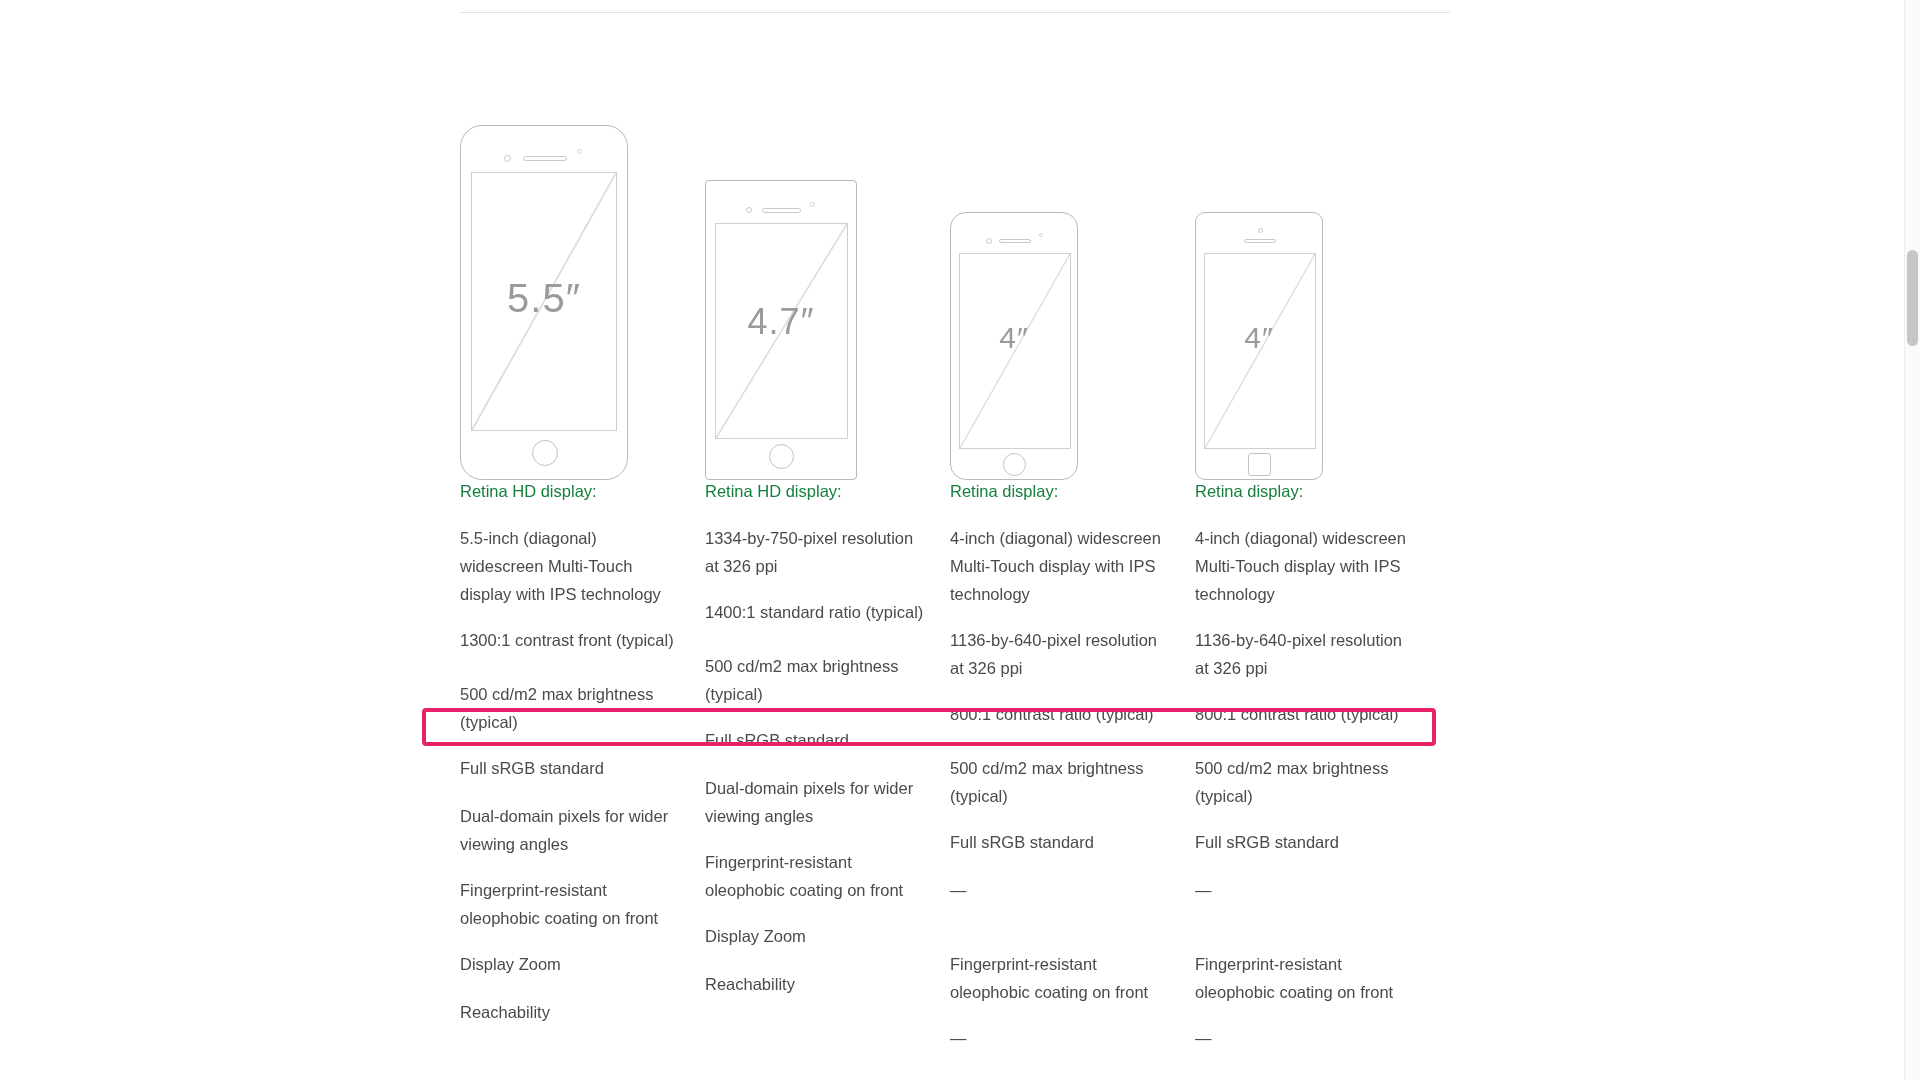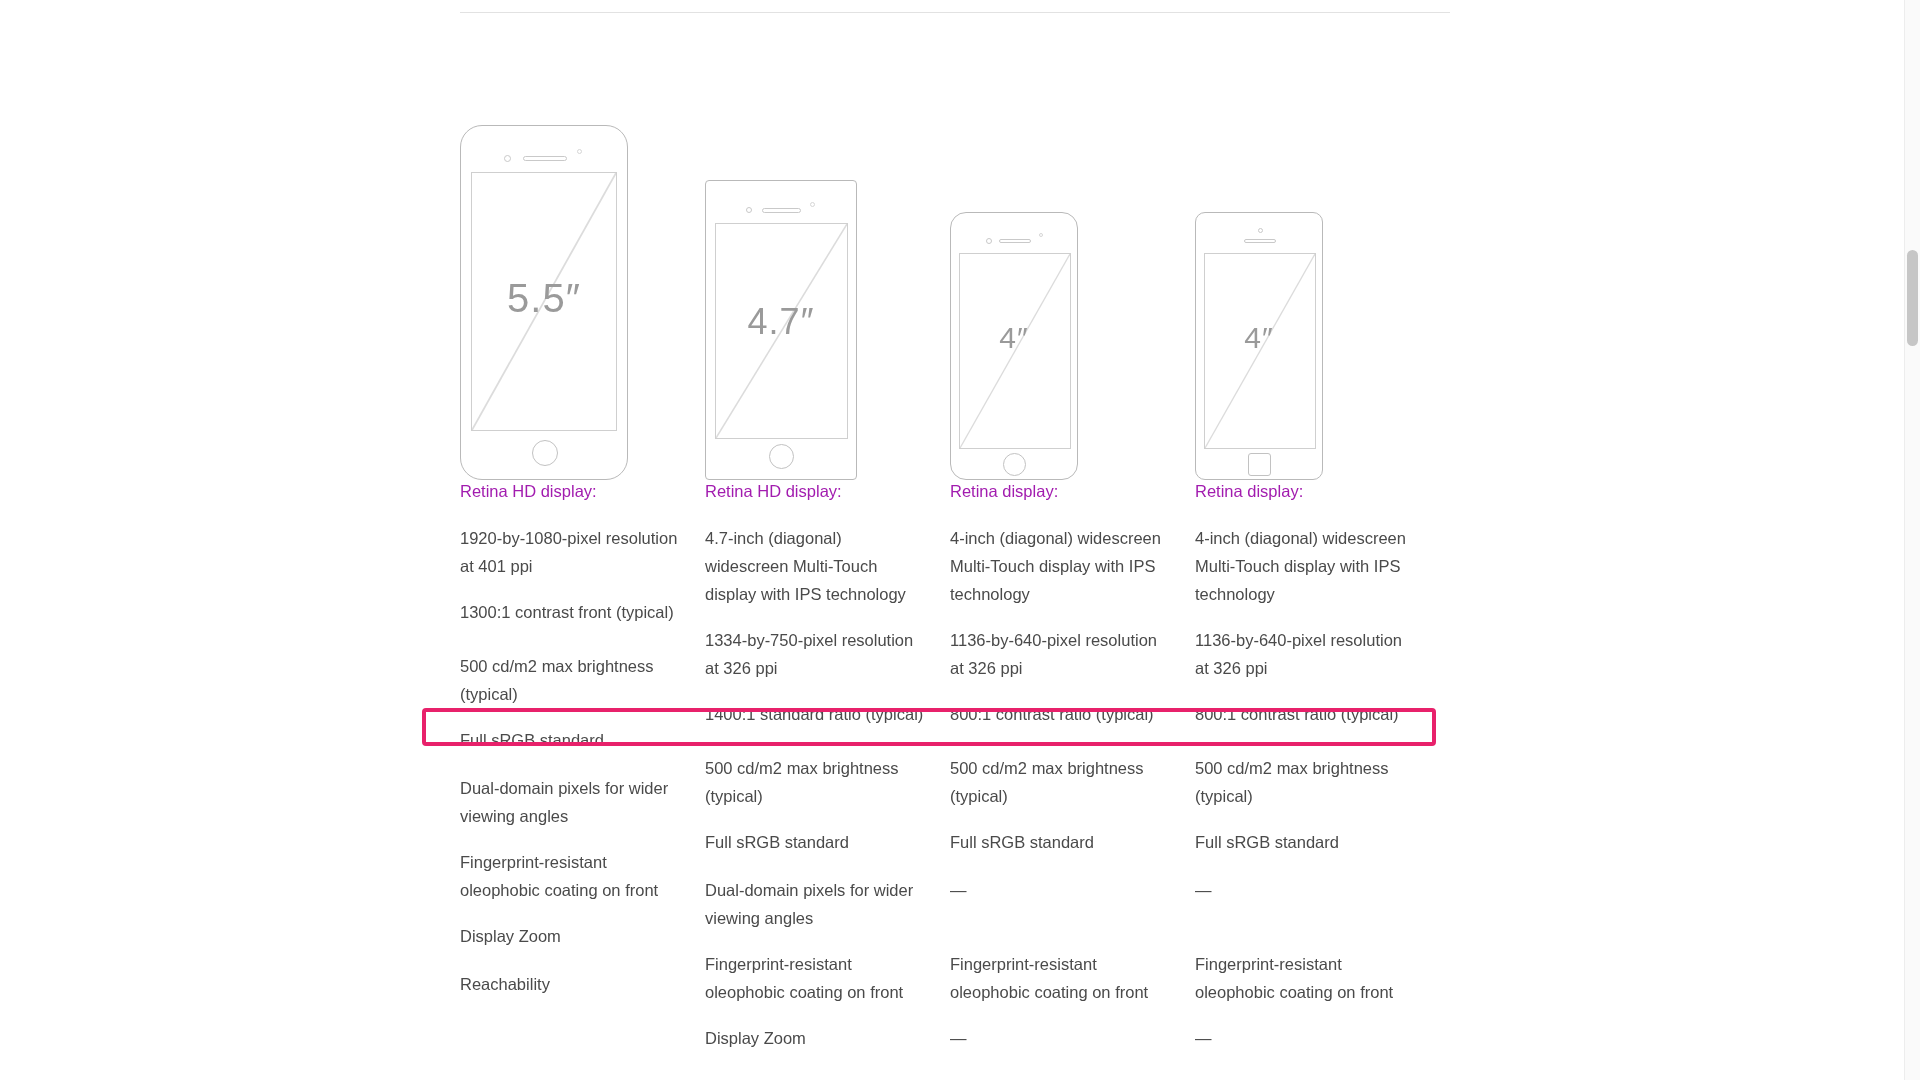--- a/index.html
+++ b/index.html
@@ -124,21 +124,21 @@
 
   .p4b { width: 128px; height: 268px; border-radius: 10px; }
   .p4b .screen { left: 8px; top: 40px; width: 112px; height: 196px; }
   .p4b .size-label { top: 108px; font-size: 30px; }
   .p4b .speaker { left: 48px; top: 26px; width: 32px; height: 4px; }
   .p4b .cam { left: 62px; top: 15px; width: 5px; height: 5px; }
   .p4b .home { left: 52px; top: 240px; width: 23px; height: 23px; }
 
   
   .spec-head {
-    color: #a21caf;
+    color: #15803d;
     font-size: 16.5px;
     line-height: 22px;
     margin: 0 0 22px 0;
     font-family: "Liberation Sans", sans-serif;
   }
   .spec-item {
     color: #4a4a4a;
     font-size: 16.5px;
     line-height: 28px;
     margin: 0 0 18px 0;
@@ -193,21 +193,21 @@
             <div class="screen">
               <svg class="diag" preserveAspectRatio="none" viewBox="0 0 100 100">
                 <line x1="100" y1="0" x2="0" y2="100"></line>
               </svg>
             </div>
             <div class="size-label">5.5″</div>
             <div class="home round"></div>
           </div>
         </div>
         <p class="spec-head">Retina HD display:</p>
-        <p class="spec-item" style="min-height: 56px;">1920-by-1080-pixel resolution at 401 ppi</p>
+        <p class="spec-item" style="min-height: 78px;">5.5-inch (diagonal) widescreen Multi-Touch display with IPS technology</p>
         <p class="spec-item row-contrast" style="min-height: 36px;">1300:1 contrast front (typical)</p>
         <p class="spec-item" style="min-height: 56px;">500 cd/m2 max brightness (typical)</p>
         <p class="spec-item" style="min-height: 30px;">Full sRGB standard</p>
         <p class="spec-item" style="min-height: 56px;">Dual-domain pixels for wider viewing angles</p>
         <p class="spec-item" style="min-height: 56px;">Fingerprint-resistant oleophobic coating on front</p>
         <p class="spec-item" style="min-height: 30px;">Display Zoom</p>
         <p class="spec-item" style="min-height: 30px;">Reachability</p>
       </div>
       <div class="col">
         <div class="phone-area">
@@ -218,21 +218,20 @@
             <div class="screen">
               <svg class="diag" preserveAspectRatio="none" viewBox="0 0 100 100">
                 <line x1="100" y1="0" x2="0" y2="100"></line>
               </svg>
             </div>
             <div class="size-label">4.7″</div>
             <div class="home round"></div>
           </div>
         </div>
         <p class="spec-head">Retina HD display:</p>
-        <p class="spec-item" style="min-height: 78px;">4.7-inch (diagonal) widescreen Multi-Touch display with IPS technology</p>
         <p class="spec-item" style="min-height: 56px;">1334-by-750-pixel resolution at 326 ppi</p>
         <p class="spec-item row-contrast" style="min-height: 36px;">1400:1 standard ratio (typical)</p>
         <p class="spec-item" style="min-height: 56px;">500 cd/m2 max brightness (typical)</p>
         <p class="spec-item" style="min-height: 30px;">Full sRGB standard</p>
         <p class="spec-item" style="min-height: 56px;">Dual-domain pixels for wider viewing angles</p>
         <p class="spec-item" style="min-height: 56px;">Fingerprint-resistant oleophobic coating on front</p>
         <p class="spec-item" style="min-height: 30px;">Display Zoom</p>
         <p class="spec-item" style="min-height: 30px;">Reachability</p>
       </div>
       <div class="col">

